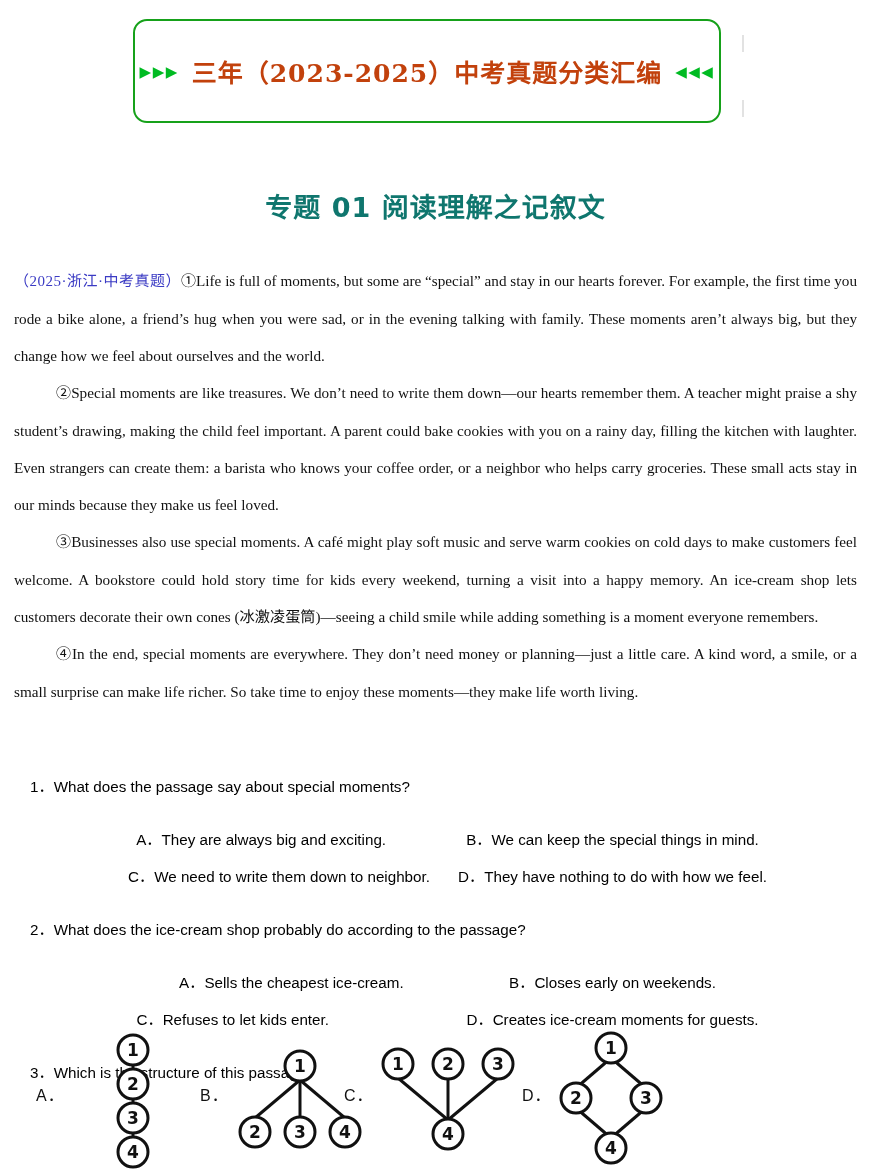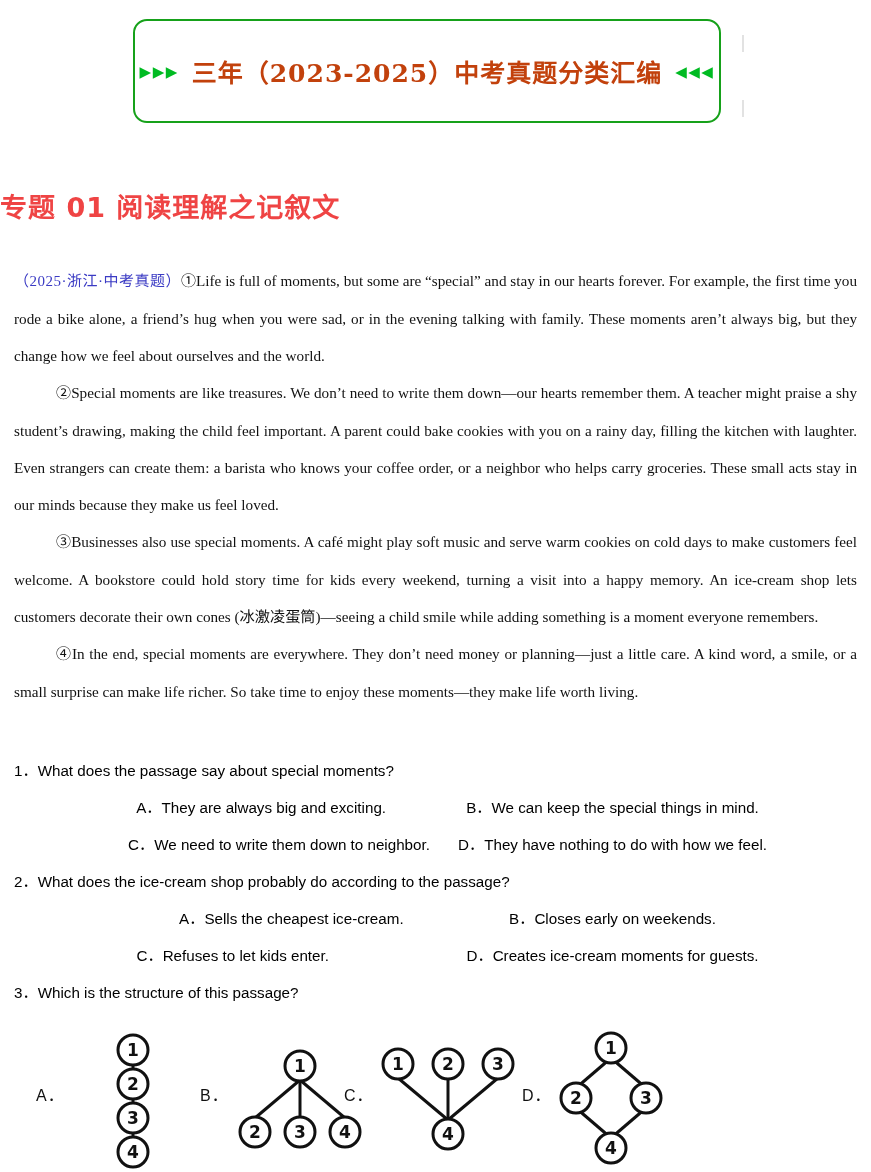--- a/index.html
+++ b/index.html
@@ -58,24 +58,25 @@
   }
   .tick-a { left: 742px; top: 35px;  height: 17px; }
   .tick-b { left: 742px; top: 100px; height: 17px; }
 
   
   .page-title {
     position: absolute;
     left: 0;
     top: 186px;
     width: 871px;
+    text-align: center;
     font-family: "DejaVu Sans", "Liberation Sans", sans-serif;
     font-size: 27px;
     font-weight: 700;
-    color: #ef4444;
+    color: #0f766e;
     letter-spacing: 1px;
   }
 
   
   .content {
     position: absolute;
     left: 14px;
     top: 262px;
     width: 843px;
   }
@@ -101,21 +102,21 @@
   
   .questions {
     position: absolute;
     left: 14px;
     top: 752px;
     width: 843px;
   }
   .q-stem {
     font-size: 15.2px;
     line-height: 37px;
-    margin: 0;
+    margin: 16px;
     white-space: nowrap;
   }
   .q-num { display: inline-block; min-width: 22px; }
   .opt-row {
     font-size: 15.2px;
     line-height: 37px;
     margin: 0;
     padding-left: 24px;
     white-space: nowrap;
     display: flex;

